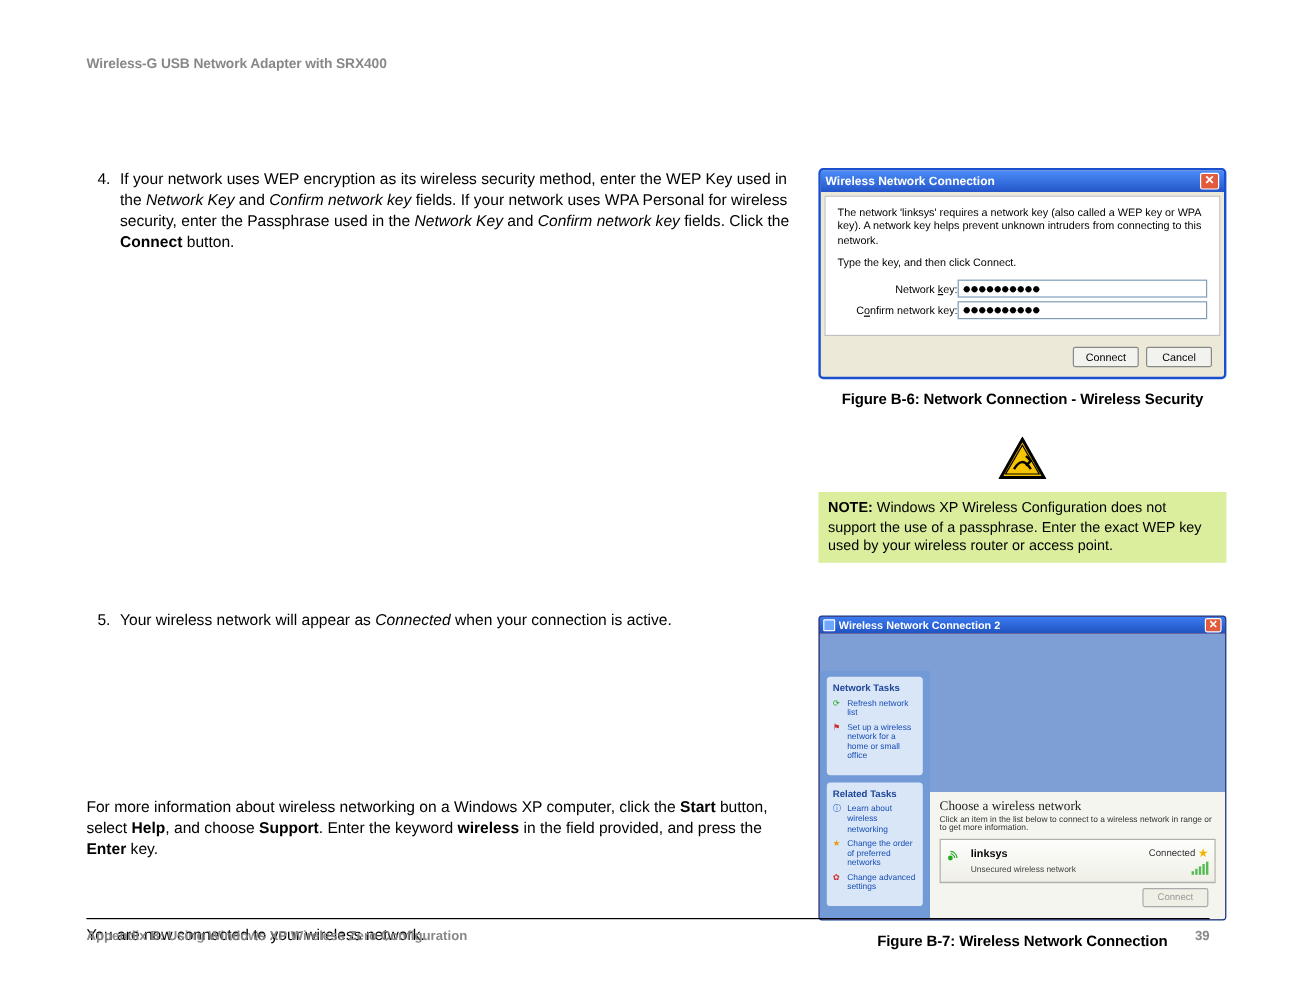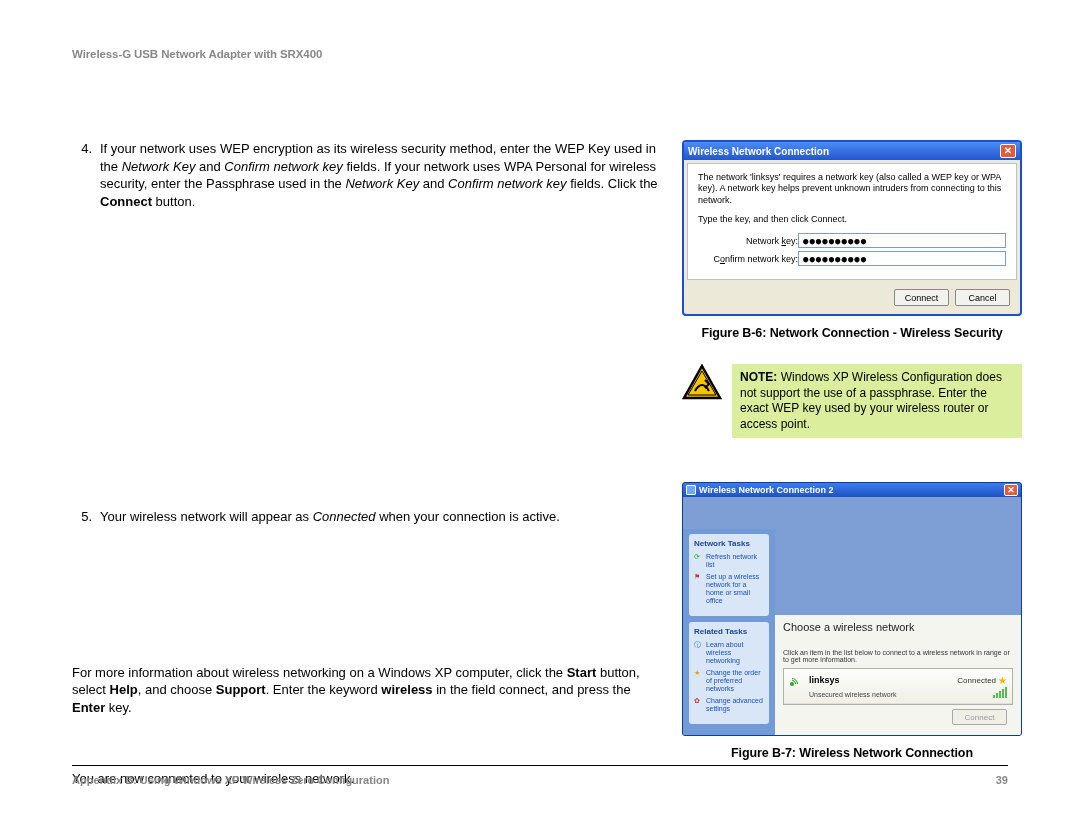--- a/index.html
+++ b/index.html
@@ -110,23 +110,24 @@
     font-size: 12.5px;
     text-align: center;
     margin: 10px 0;
     font-family: Arial, sans-serif;
     letter-spacing: -0.1px;
   }
 
   
   .note-row {
     display: flex;
-    align-items: flex-start;
+    align-items: center;
     gap: 10px;
     margin: 24px 0 44px 0;
+    flex-direction: column;
   }
   .warn-icon {
     width: 40px; height: 36px;
     display: flex; align-items: center; justify-content: center;
   }
   .warn-icon svg { width: 40px; height: 36px; }
   .note-box {
     flex: 1;
     background: #dbee9e;
     padding: 6px 8px;
@@ -163,21 +164,21 @@
     background: #d9e6f7;
     border-radius: 3px;
     padding: 5px 5px 7px 5px;
     margin-bottom: 6px;
     color: #1a4fb5;
     font-size: 7px;
   }
   .side-item { display: flex; gap: 4px; margin-bottom: 4px; line-height: 1.15; }
   .side-item .bullet { width: 8px; height: 8px; flex:0 0 8px; }
   .d2-main { flex: 1; background: #f5f5f0; padding: 6px 8px; display: flex; flex-direction: column; }
-  .d2-main-hd { font-size: 11px; color: #222; margin-bottom: 16px; }
+  .d2-main-hd { font-size: 11px; color: #222; margin-bottom: 2px; font-family: Liberation Serif, serif; }
   .d2-main-sub { font-size: 7px; color: #333; margin-bottom: 5px; }
   .net-list { flex: 1; background: #fff; border: 1px solid #b0b0a8; overflow: hidden; }
   .net-item {
     border-bottom: 1px solid #e0e0d8;
     padding: 4px 5px 5px 5px;
     background: linear-gradient(#fdfdfb, #f0f0e8);
   }
   .net-item-row1 { display: flex; align-items: center; }
   .ant-icon { width: 16px; height: 14px; margin-right: 4px; position: relative; }
   .ant-icon .dot { position: absolute; width: 4px; height: 4px; background: #2a2; border-radius: 50%; bottom: 1px; left: 1px; }
@@ -234,21 +235,21 @@
           <div class="step-num">5.</div>
           <div class="step-txt">
             <span>Your wireless network will appear as </span><em>Connected</em><span> when your connection is active.</span>
           </div>
         </li>
       </ol>
 
       <div class="gap-after5"></div>
 
       <p class="para">
-        <span>For more information about wireless networking on a Windows XP computer, click the </span><b>Start</b><span> button, select </span><b>Help</b><span>, and choose </span><b>Support</b><span>. Enter the keyword </span><b>wireless</b><span> in the field connect, and press the </span><b>Enter</b><span> key.</span>
+        <span>For more information about wireless networking on a Windows XP computer, click the </span><b>Start</b><span> button, select </span><b>Help</b><span>, and choose </span><b>Support</b><span>. Enter the keyword </span><b>wireless</b><span> in the field provided, and press the </span><b>Enter</b><span> key.</span>
       </p>
 
       <p class="para" style="margin-top:54px;">You are now connected to your wireless network.</p>
     </div>
 
     <div class="right-col">
 
       <div class="dialog1">
         <div class="dlg-title">
           <span>Wireless Network Connection</span>

